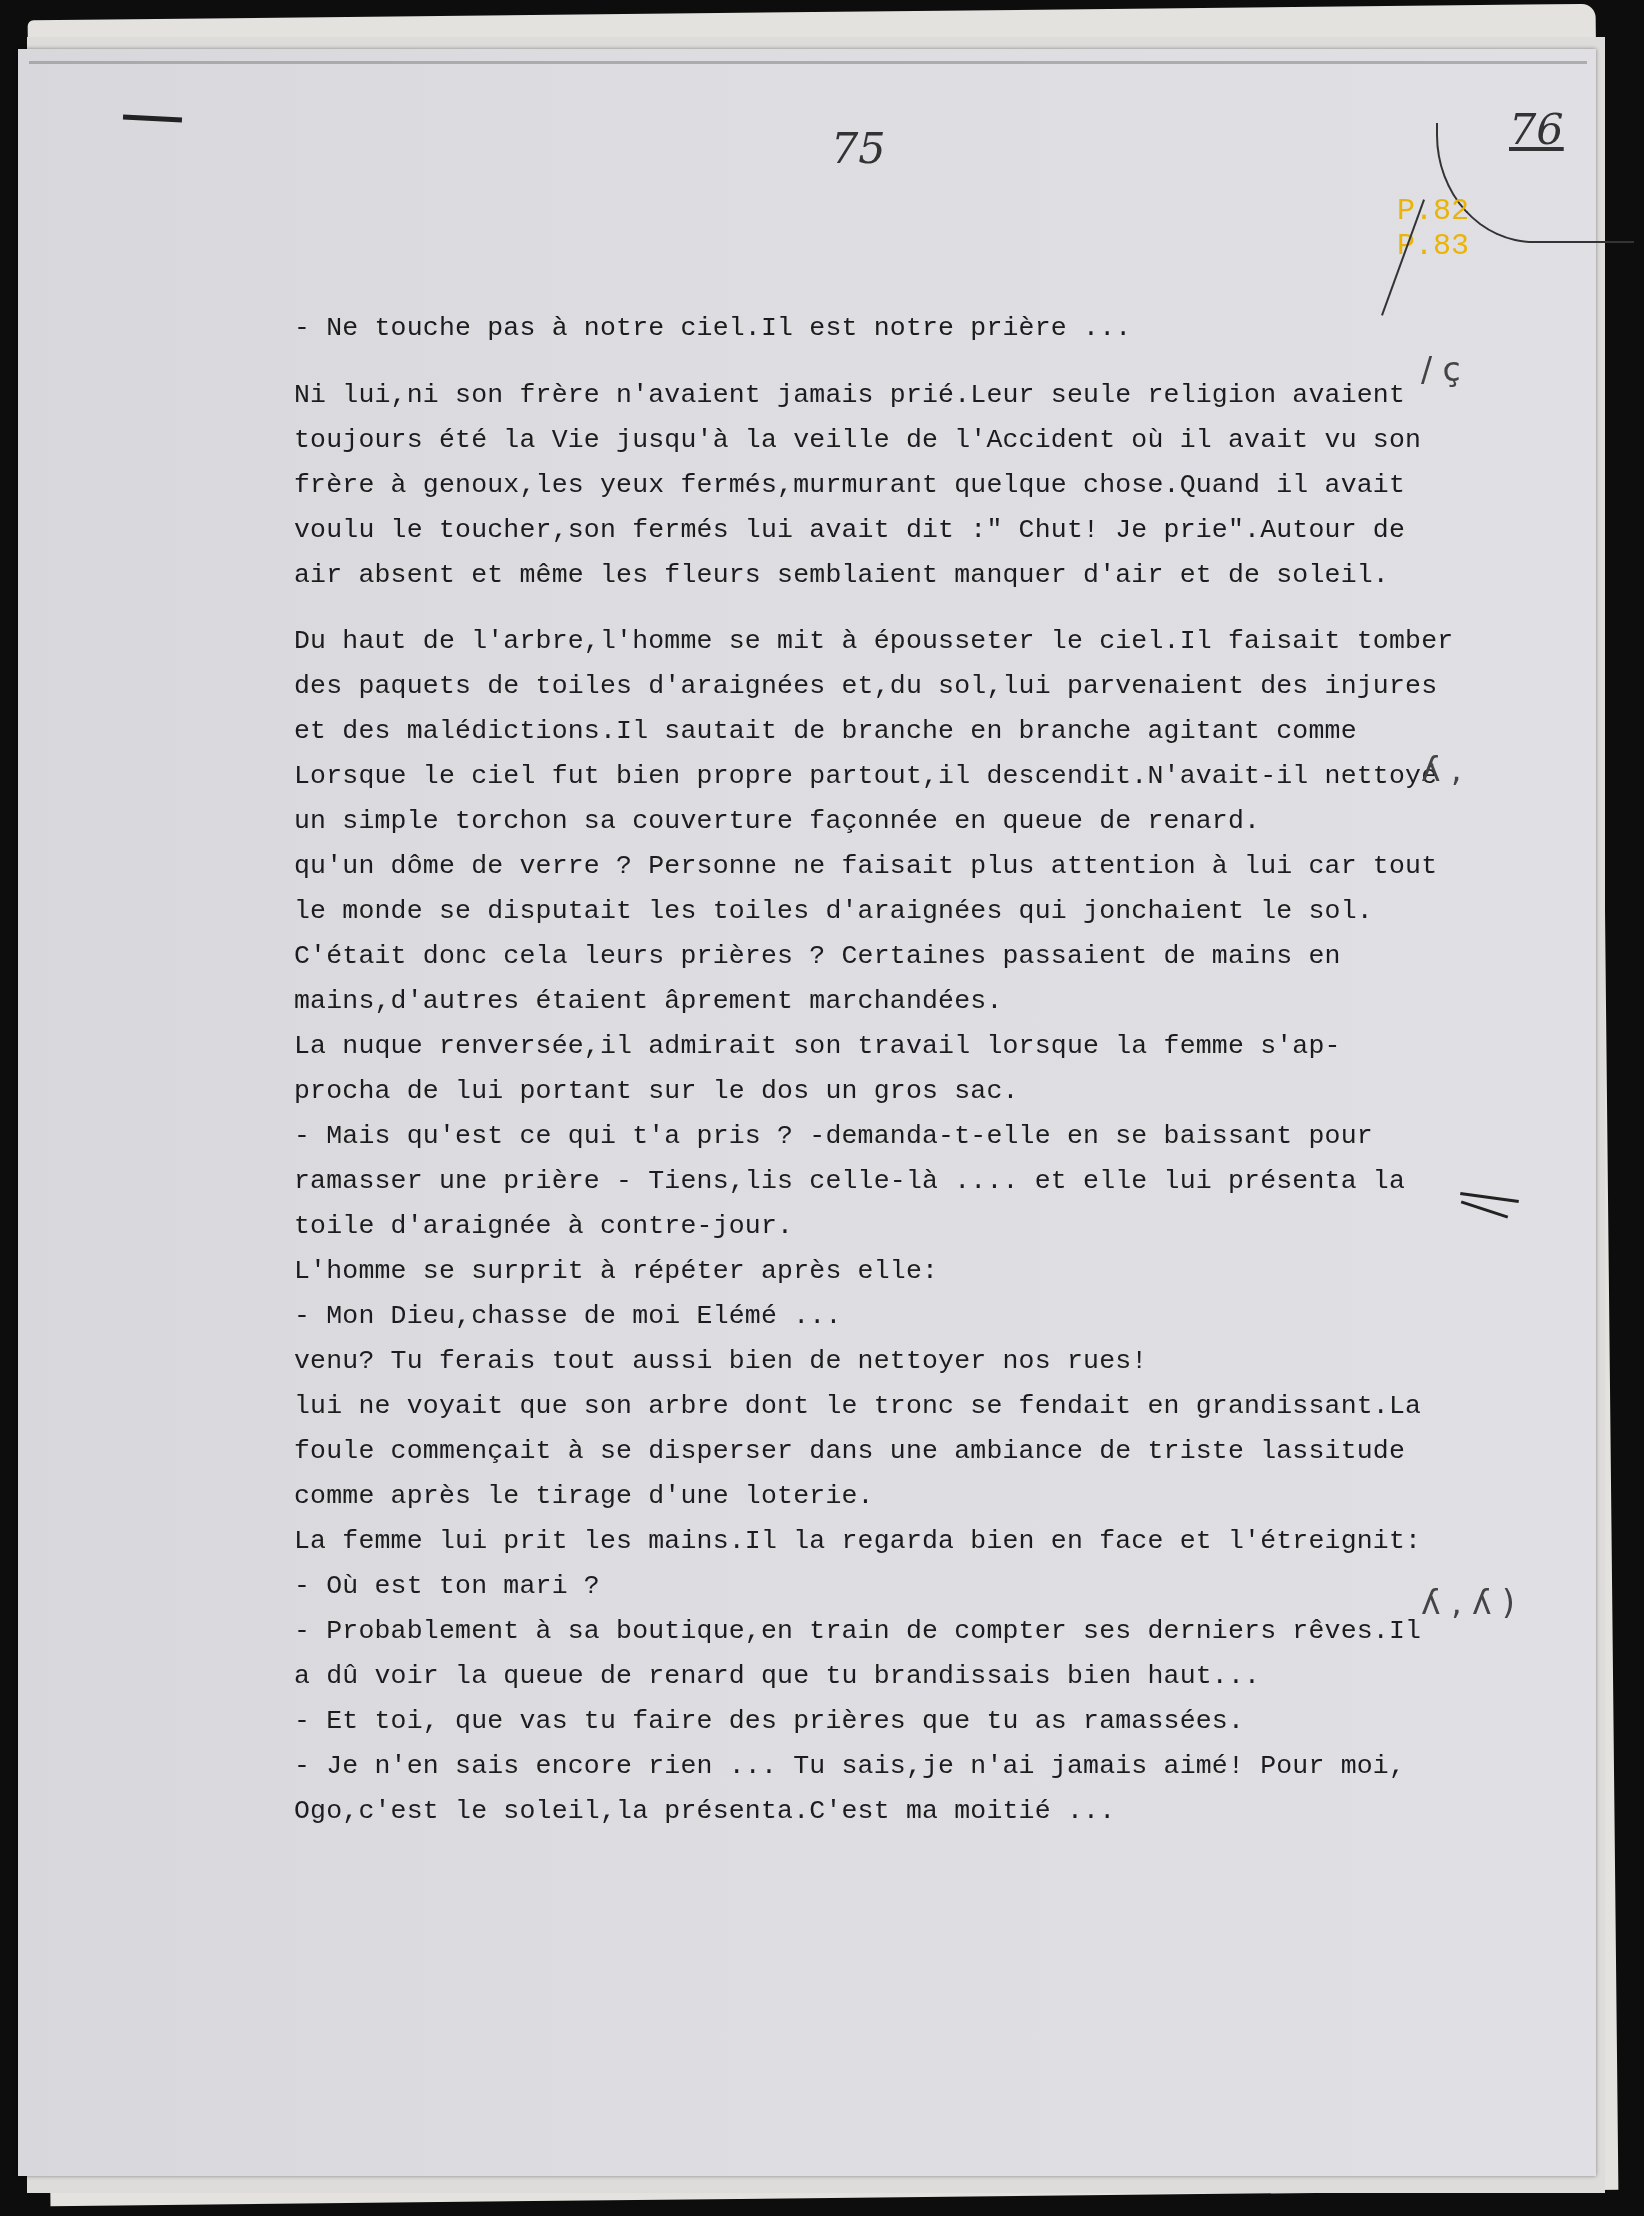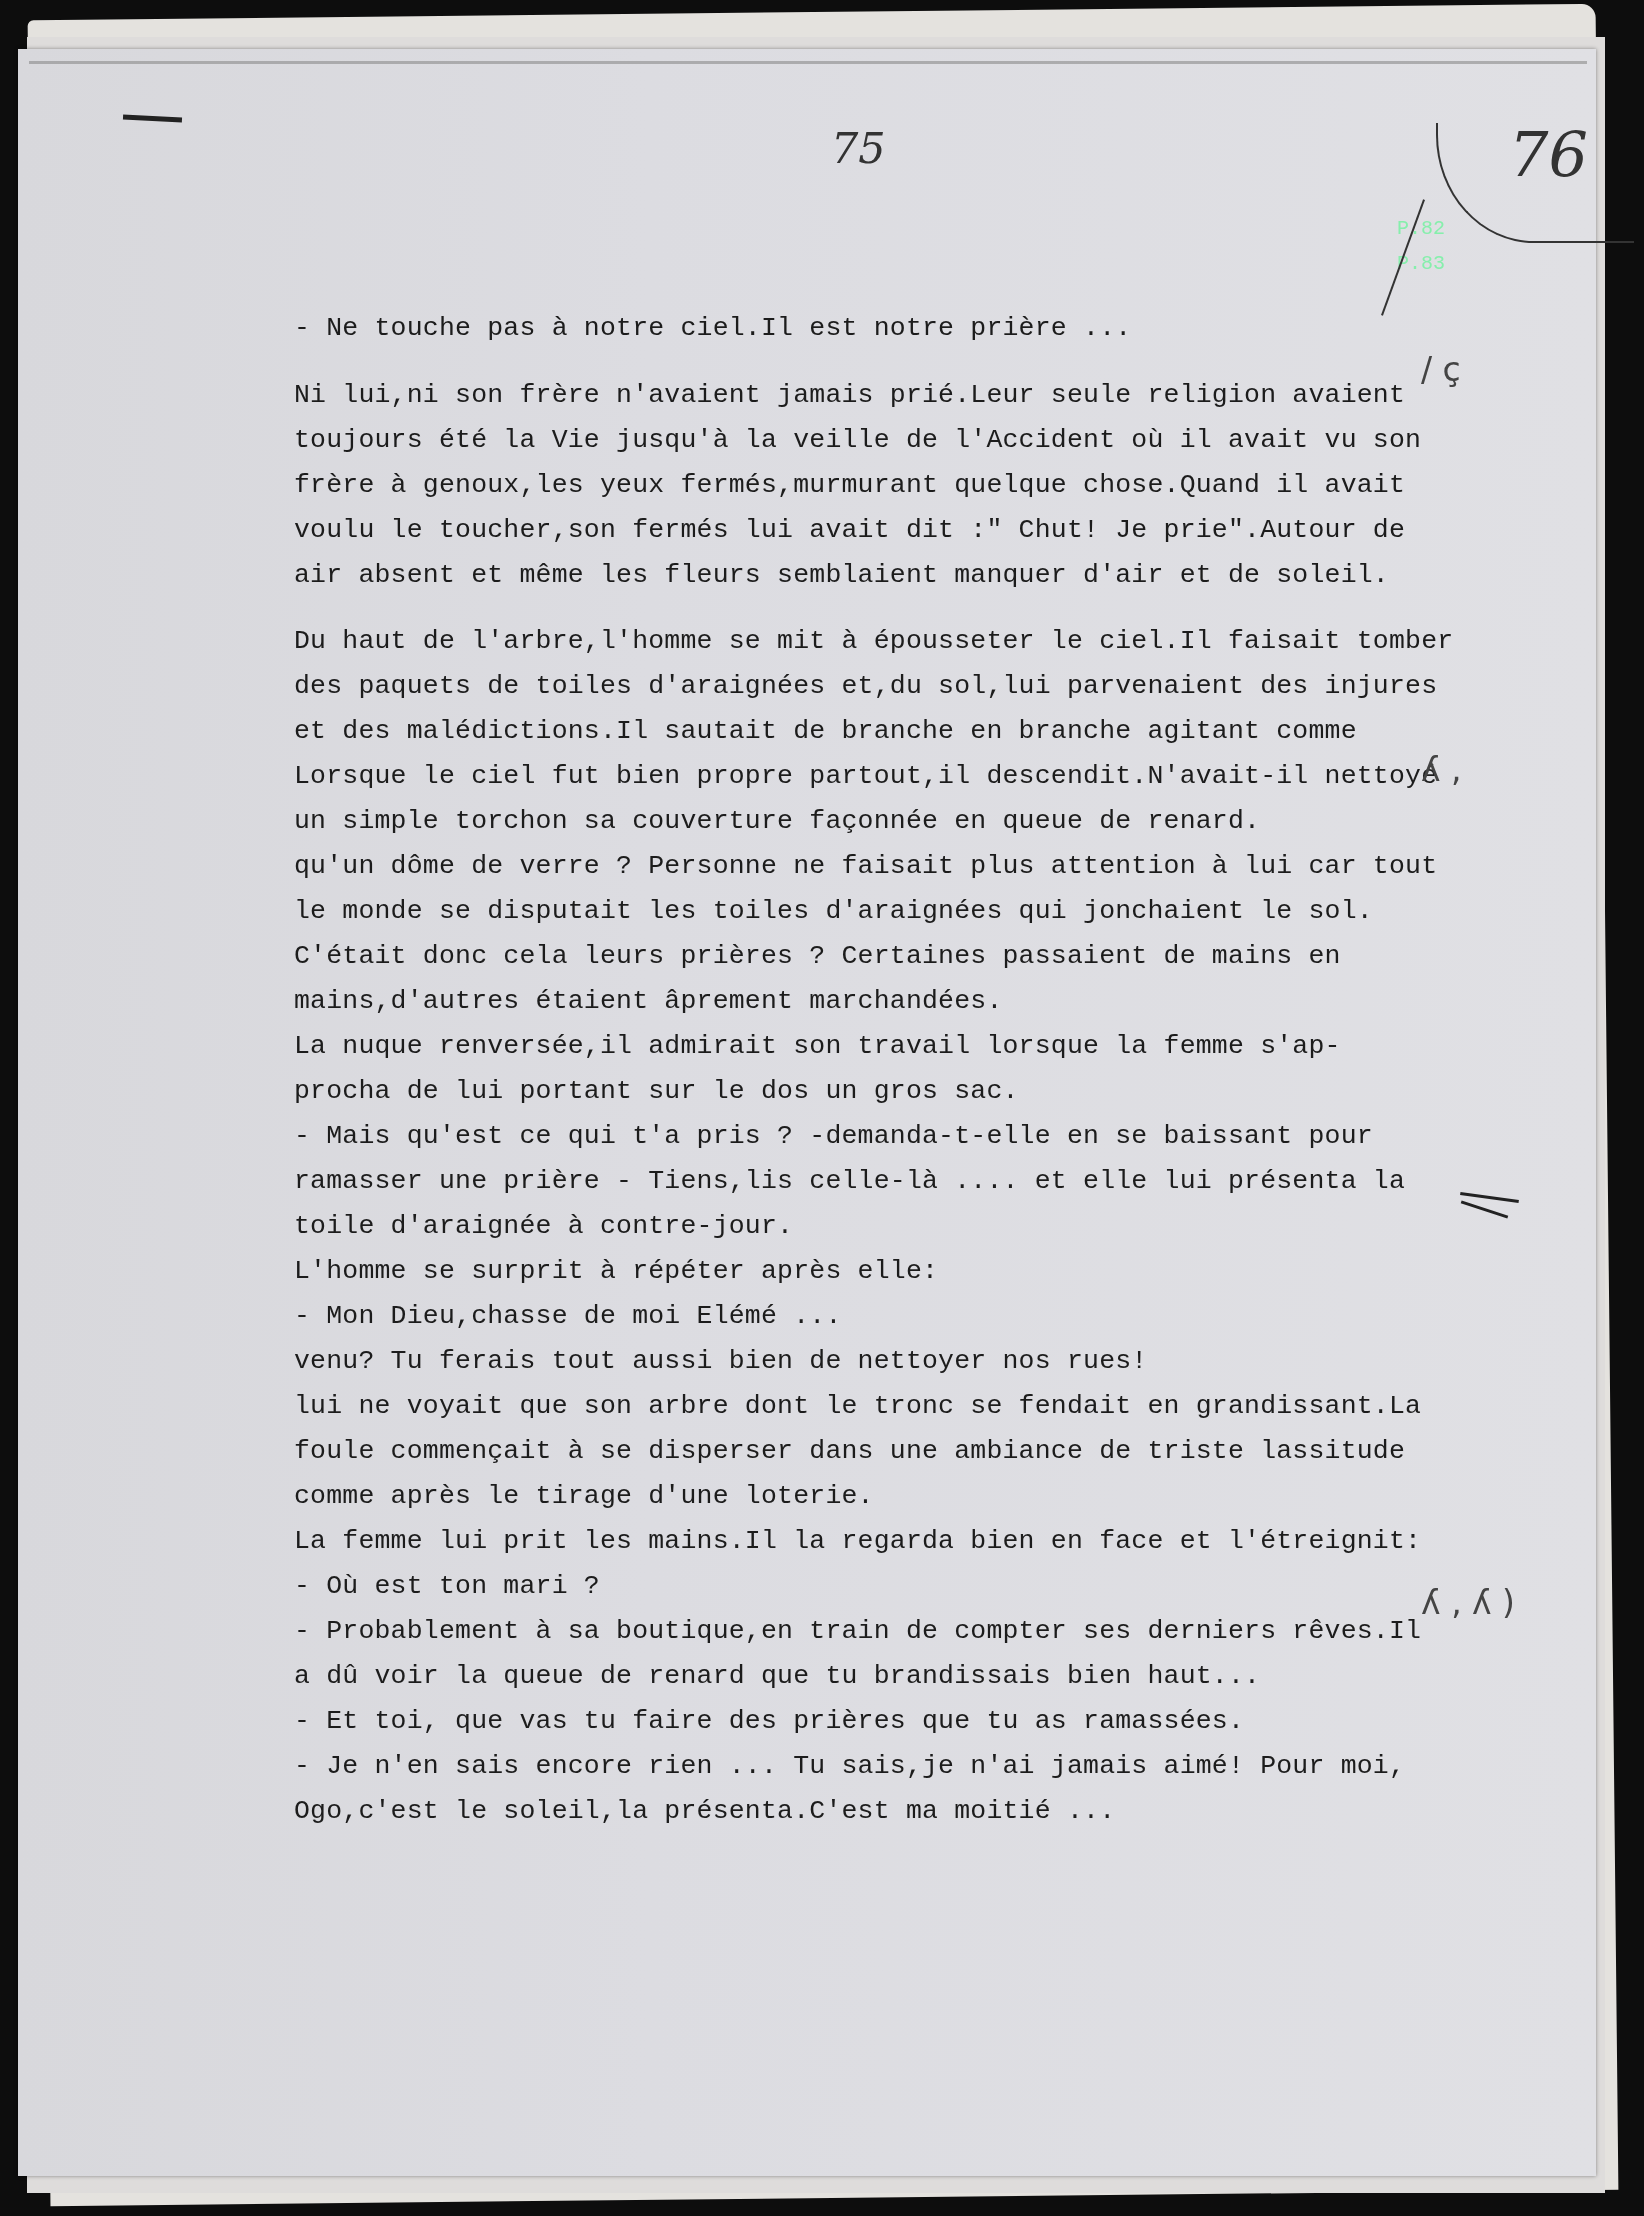--- a/index.html
+++ b/index.html
@@ -28,25 +28,25 @@
     position: absolute; left: 29px; top: 61px; width: 1558px; height: 2.9px;
     background: #8a8a8a; opacity: 0.6;
   }
   .hand {
     position: absolute;
     font-family: "DejaVu Serif", serif;
     font-style: italic;
     color: #333;
   }
   .page-num-left { left: 831px; top: 123px; font-size: 43px; }
-  .page-num-right { left: 1509px; top: 118px; font-size: 62px; }
+  .page-num-right { left: 1509px; top: 104px; font-size: 43px; text-decoration: underline; }
   .dash-mark { position: absolute; left: 123px; top: 116px; width: 59px; height: 4.9px; background: #222; transform: rotate(3deg); }
   .ref-block {
-    position: absolute; left: 1397px; top: 211px;
-    font-size: 20px; line-height: 35px; color: #86efac;
+    position: absolute; left: 1397px; top: 194px;
+    font-size: 30px; line-height: 35px; color: #eab308;
   }
   .strike-line {
     position: absolute; left: 1402px; top: 196px; width: 2px; height: 123px;
     background: #333; transform: rotate(20deg);
   }
   .arc {
     position: absolute; left: 1436px; top: 123px; width: 196px; height: 118px;
     border-left: 2px solid #333; border-bottom: 2px solid #333;
     border-bottom-left-radius: 98px 108px;
   }

